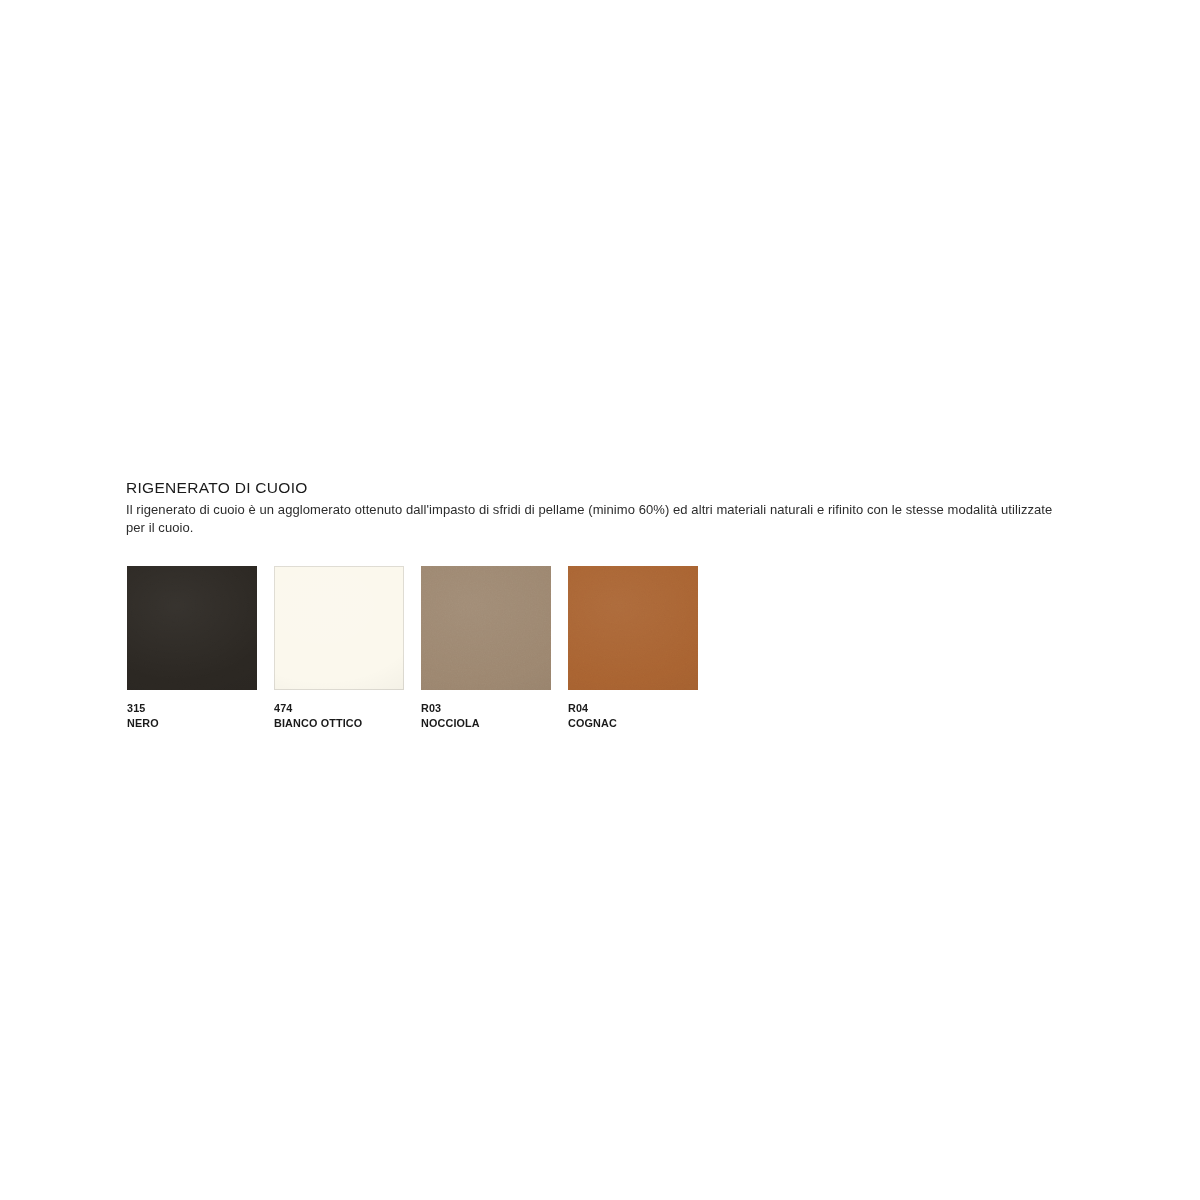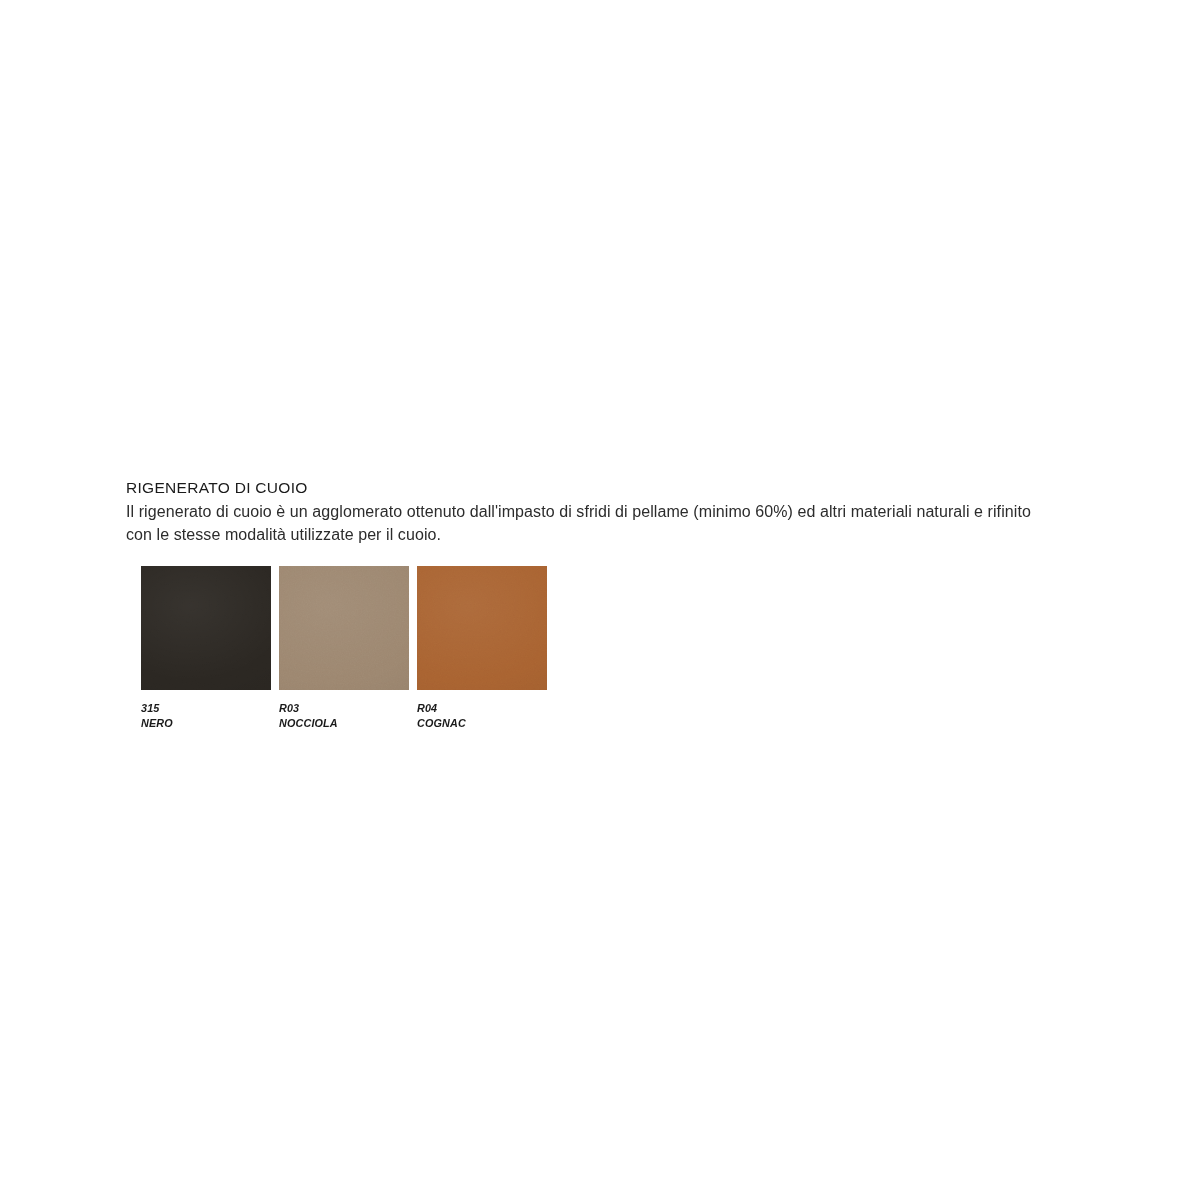--- a/index.html
+++ b/index.html
@@ -34,38 +34,37 @@
     font-size: 15.5px;
     font-weight: 400;
     letter-spacing: 0.3px;
     color: #1a1a1a;
     margin: 0 0 4px 0;
     line-height: 1.15;
     white-space: nowrap;
   }
 
   .section-desc {
-    font-size: 16px;
+    font-size: 13px;
     font-weight: 400;
     color: #2c2c2c;
     line-height: 1.42;
     margin: 0;
     width: 935px;
     letter-spacing: 0.08px;
   }
 
   
   .swatch-row {
     position: absolute;
-    left: 141px;
+    left: 127px;
     top: 566px;
     width: 946px;
     display: flex;
-    gap: 8px;
-    font-style: italic;
+    gap: 17px;
   }
 
   .swatch-item {
     width: 130px;
     flex: 0 0 130px;
   }
 
   .swatch-chip {
     position: relative;
     width: 130px;
@@ -135,20 +134,35 @@
             </filter>
             <rect width="100%" height="100%" filter="url(#g0)" opacity="0.13"></rect>
           </svg>
         </div>
         <div class="swatch-caption">
           <span class="swatch-code">315</span>
           <span class="swatch-name">NERO</span>
         </div>
       </div>
       <div class="swatch-item">
+        <div class="swatch-chip chip-light-border" style="background: rgb(251, 248, 237);">
+          <svg class="grain" preserveAspectRatio="none">
+            <filter id="g2">
+              <feTurbulence type="fractalNoise" baseFrequency="0.85" numOctaves="3" seed="5"></feTurbulence>
+              <feColorMatrix type="saturate" values="0"></feColorMatrix>
+            </filter>
+            <rect width="100%" height="100%" filter="url(#g2)" opacity="0.07"></rect>
+          </svg>
+        </div>
+        <div class="swatch-caption">
+          <span class="swatch-code">474</span>
+          <span class="swatch-name">BIANCO OTTICO</span>
+        </div>
+      </div>
+      <div class="swatch-item">
         <div class="swatch-chip" style="background: rgb(157, 135, 112);">
           <svg class="grain" preserveAspectRatio="none">
             <filter id="g4">
               <feTurbulence type="fractalNoise" baseFrequency="0.85" numOctaves="3" seed="7"></feTurbulence>
               <feColorMatrix type="saturate" values="0"></feColorMatrix>
             </filter>
             <rect width="100%" height="100%" filter="url(#g4)" opacity="0.13"></rect>
           </svg>
         </div>
         <div class="swatch-caption">

